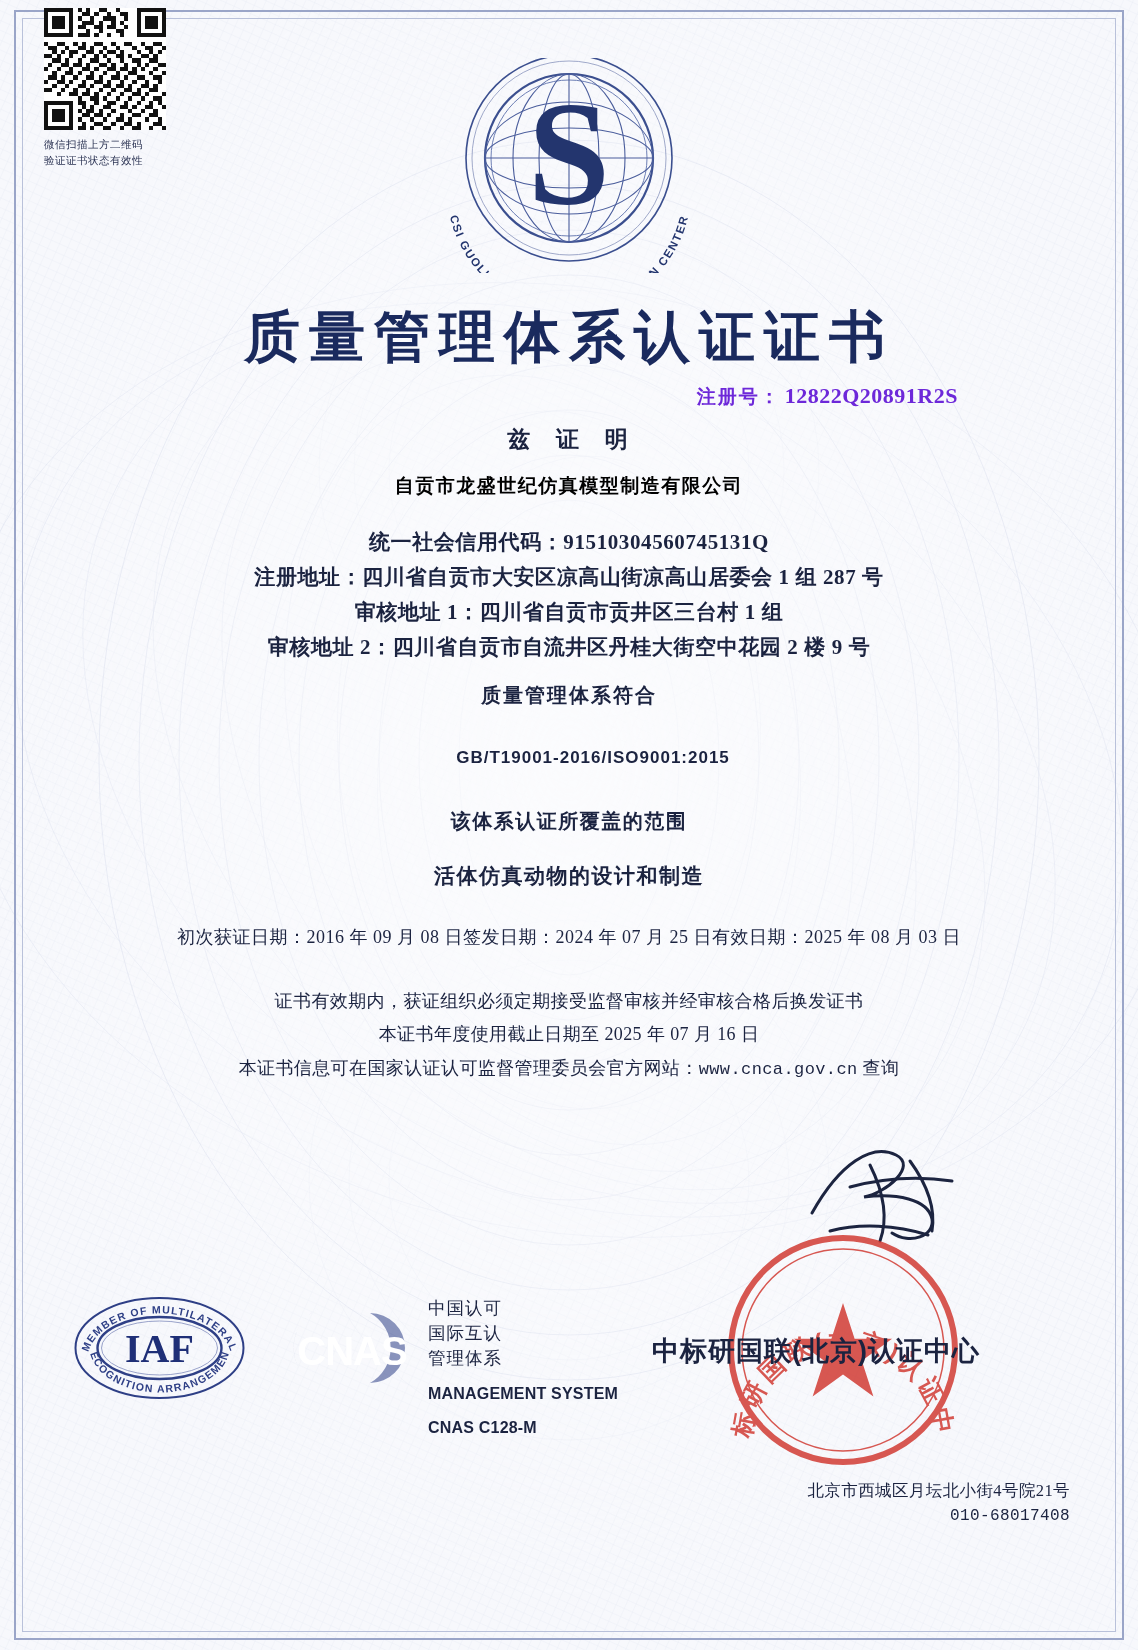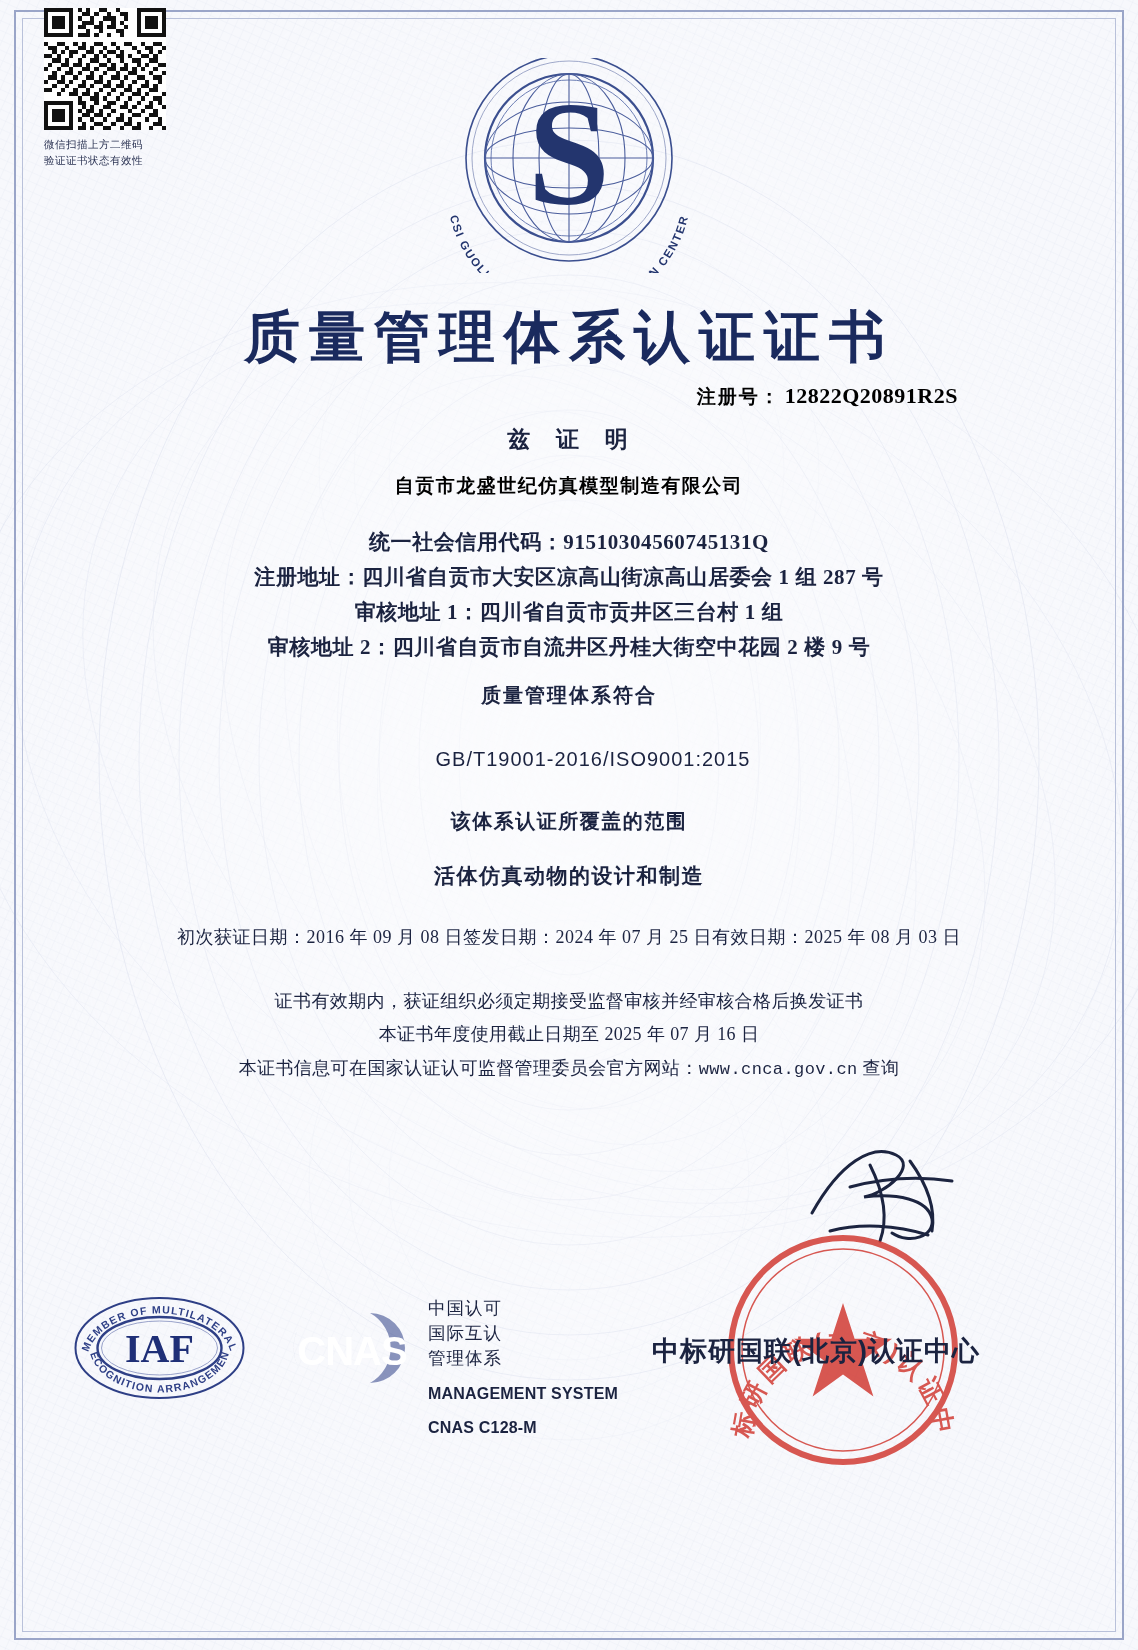--- a/index.html
+++ b/index.html
@@ -81,21 +81,21 @@
     text-shadow: 0 1px 0 rgba(255,255,255,0.6);
   }
 
   .regno-row {
     position: absolute;
     top: 383px;
     right: 180px;
     display: flex;
     align-items: baseline;
     font-size: 19px;
-    color: #000000;
+    color: #6d28d9;
   }
   .regno-label { letter-spacing: 2px; font-weight: 600; }
   .regno-value {
     font-family: "Liberation Serif", serif;
     font-size: 22px;
     font-weight: 700;
     letter-spacing: 0.5px;
     margin-left: 4px;
   }
 
@@ -115,22 +115,22 @@
   }
   .l-uscc { top: 528px; font-size: 21px; font-weight: 600; letter-spacing: 0.6px;}
   .l-addr0 { top: 563px; font-size: 21px; font-weight: 600; letter-spacing: 0.6px;}
   .l-addr1 { top: 598px; font-size: 21px; font-weight: 600; letter-spacing: 0.6px;}
   .l-addr2 { top: 633px; font-size: 21px; font-weight: 700; letter-spacing: 0.6px;}
 
   .l-conform { top: 682px; font-size: 20px; font-weight: 600; letter-spacing: 2px; }
   .l-standard {
     top: 748px;
     font-family: "Liberation Sans", sans-serif;
-    font-size: 20px;
-    font-weight: 400;
+    font-size: 17px;
+    font-weight: 700;
     letter-spacing: 1px;
     padding-left: 48px;
   }
   .l-scopelabel { top: 808px; font-size: 20px; font-weight: 700; letter-spacing: 1.5px; }
   .l-scope { top: 862px; font-size: 21px; font-weight: 700; letter-spacing: 1.5px; }
 
   
   .dates {
     position: absolute;
     top: 925px;
@@ -603,14 +603,18 @@
       <circle cx="125" cy="125" r="101" fill="none" stroke="#d0342c" stroke-width="1.5"></circle>
       <polygon fill="#d0342c" points="125,78 136.6,113.7 174.1,113.7 143.8,135.7 155.4,171.4 125,149.4 94.6,171.4 106.2,135.7 75.9,113.7 113.4,113.7"></polygon>
       <text font-family="Liberation Sans, sans-serif" font-size="25" font-weight="700" fill="#d0342c" letter-spacing="4">
         <textPath href="#sealTop" startOffset="50%" text-anchor="middle">中标研国联(北京)认证中心</textPath>
       </text>
     </g>
   </svg>
 
   <div class="issuer">中标研国联(北京)认证中心</div>
 
+  <div class="footer">
+    <div>北京市西城区月坛北小街4号院21号</div>
+    <div class="tel">010-68017408</div>
+  </div>
 
 </div>
 
 </body></html>

